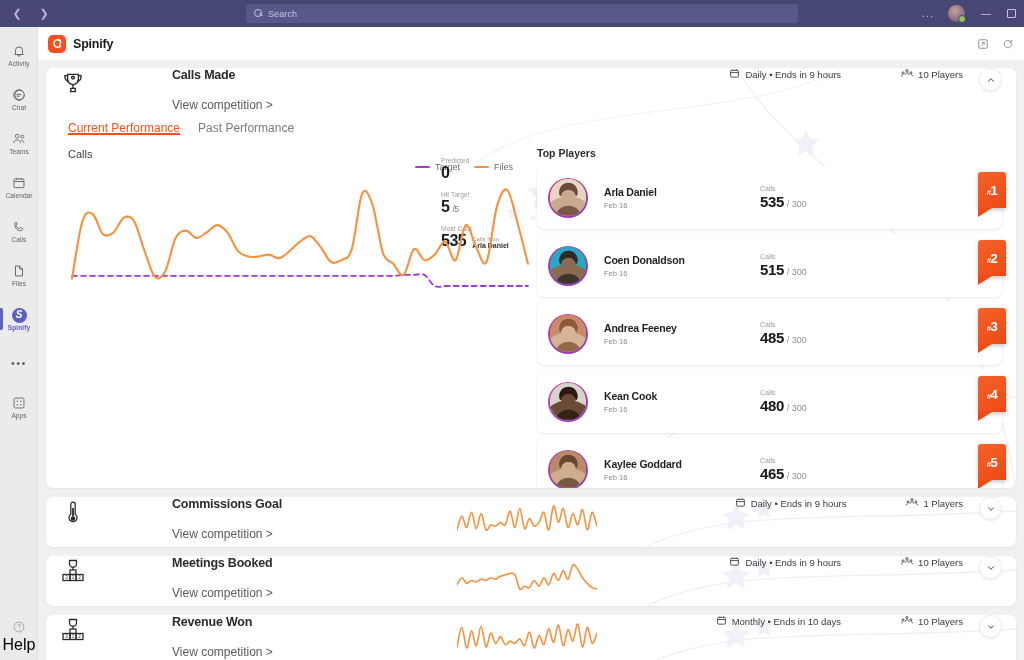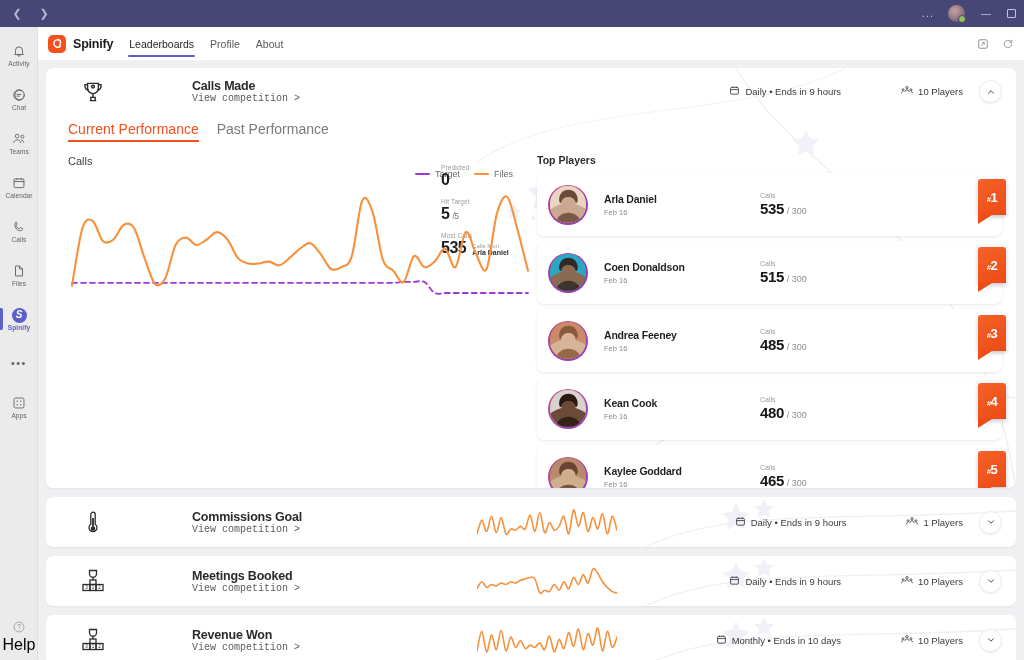--- a/index.html
+++ b/index.html
@@ -115,45 +115,45 @@
   .card {
     background: #fff; border-radius: 7px; position: relative; overflow: hidden;
     box-shadow: 0 1px 2px rgba(0,0,0,.05);
   }
   .card-bg {
     position: absolute; inset: 0; pointer-events: none; opacity: 1;
   }
 
   
   .comp-head {
-    height: 47px; display: flex; align-items: center; padding: 0 14px 0 32px;
+    height: 47px; display: flex; align-items: flex-start; padding: 0 14px 0 12px;
     position: relative; z-index: 2;
   }
   .comp-icon { width: 30px; height: 30px; display: flex; align-items: center; justify-content: center; flex: 0 0 auto; }
   .comp-titles { margin-left: 84px; min-width: 230px; }
   .comp-title { font-size: 12.5px; font-weight: bold; color: #2b2b2b; letter-spacing: -.2px; }
-  .comp-sub { font-size: 10px; color: #5b5b5b; margin-top: 0; font-family: Liberation Mono, monospace; }
+  .comp-sub { font-size: 12px; color: #5b5b5b; margin-top: 16px; }
   .comp-spark { flex: 0 0 auto; width: 150px; height: 42px; display: flex; align-items: center; }
   .comp-meta {
     display: flex; align-items: center; gap: 5px; font-size: 9.5px; color: #3a3a3a;
     margin-left: auto;
   }
   .comp-players {
     display: flex; align-items: center; gap: 5px; font-size: 9.5px; color: #3a3a3a;
   }
   .chev-btn {
     width: 23px; height: 23px; border-radius: 50%; background: #fff;
     border: 1px solid #ececec; display: flex; align-items: center; justify-content: center;
     box-shadow: 0 1px 2px rgba(0,0,0,.07); flex: 0 0 auto;
   }
 
   
   .card-expanded { height: 420px; margin-bottom: 9px; }
   .tabs-row { display: flex; gap: 18px; padding: 6px 0 0 22px; position: relative; z-index: 2; }
-  .perf-tab { font-size: 14px; color: #7b7b7b; padding-bottom: 5px; position: relative; }
+  .perf-tab { font-size: 12px; color: #7b7b7b; position: relative; }
   .perf-tab.active { color: #f4511e; }
   .perf-tab.active::after {
     content: ""; position: absolute; left: 0; right: 0; bottom: 0; height: 1.6px; background: #f4511e;
   }
 
   .panel-row { display: flex; padding: 0 14px 0 0; position: relative; z-index: 2; }
   .left-panel { width: 485px; position: relative; padding-left: 22px; }
   .calls-label { font-size: 11px; color: #3f3f3f; margin-top: 13px; }
   .calls-big { margin-top: 2px; display: flex; align-items: baseline; gap: 6px; }
   .calls-big .v1 { font-size: 26px; font-weight: bold; color: #f4511e; letter-spacing: -.8px; }
@@ -218,20 +218,24 @@
 </head>
 <body>
 
 <div class="app">
 
   <div class="titlebar">
     <div class="tb-nav">
       <div class="tb-arrow">❮</div>
       <div class="tb-arrow">❯</div>
     </div>
+    <div class="tb-search">
+      <div class="tb-search-ico"></div>
+      <span class="tb-search-text">Search</span>
+    </div>
     <div class="tb-right">
       <span class="tb-dots">...</span>
       <div class="tb-avatar"></div>
       <span class="tb-btn">—</span>
       <div class="tb-box"></div>
     </div>
   </div>
 
   <div class="rail">
     <div class="rail-items">
@@ -340,25 +344,20 @@
   <div class="content">
 
     <div class="app-header">
       <div class="app-logo">
         <svg width="13" height="13" viewBox="0 0 24 24">
           <path d="M17.8 7.6A7 7 0 0 0 5.4 12a7 7 0 0 0 12.3 4.5" fill="none" stroke="#fff" stroke-width="2.6" stroke-linecap="round"></path>
           <path d="M12.6 4.6c3 .6 5 3.2 5 6.1 0 1.6-.7 3-1.8 4" fill="none" stroke="#fff" stroke-width="2.6" stroke-linecap="round"></path>
         </svg>
       </div>
       <div class="app-name">Spinify</div>
-      <div class="app-tabs">
-        <div class="app-tab active">Leaderboards</div>
-        <div class="app-tab">Profile</div>
-        <div class="app-tab">About</div>
-      </div>
       <div class="app-header-right">
         <span class="ah-ico">
           <svg width="12" height="12" viewBox="0 0 24 24" fill="none" stroke="#8a8a8a" stroke-width="1.8">
             <rect x="3.5" y="3.5" width="17" height="17" rx="2.5"></rect>
               <path d="M8 15.5l6.5-6.5M14.5 9h-4M14.5 9v4"></path>
           </svg>
         </span>
         <span class="ah-ico">
           <svg width="12" height="12" viewBox="0 0 24 24" fill="none" stroke="#8a8a8a" stroke-width="1.8" stroke-linecap="round">
             <path d="M19.5 12a7.5 7.5 0 1 1-2.6-5.7"></path>

